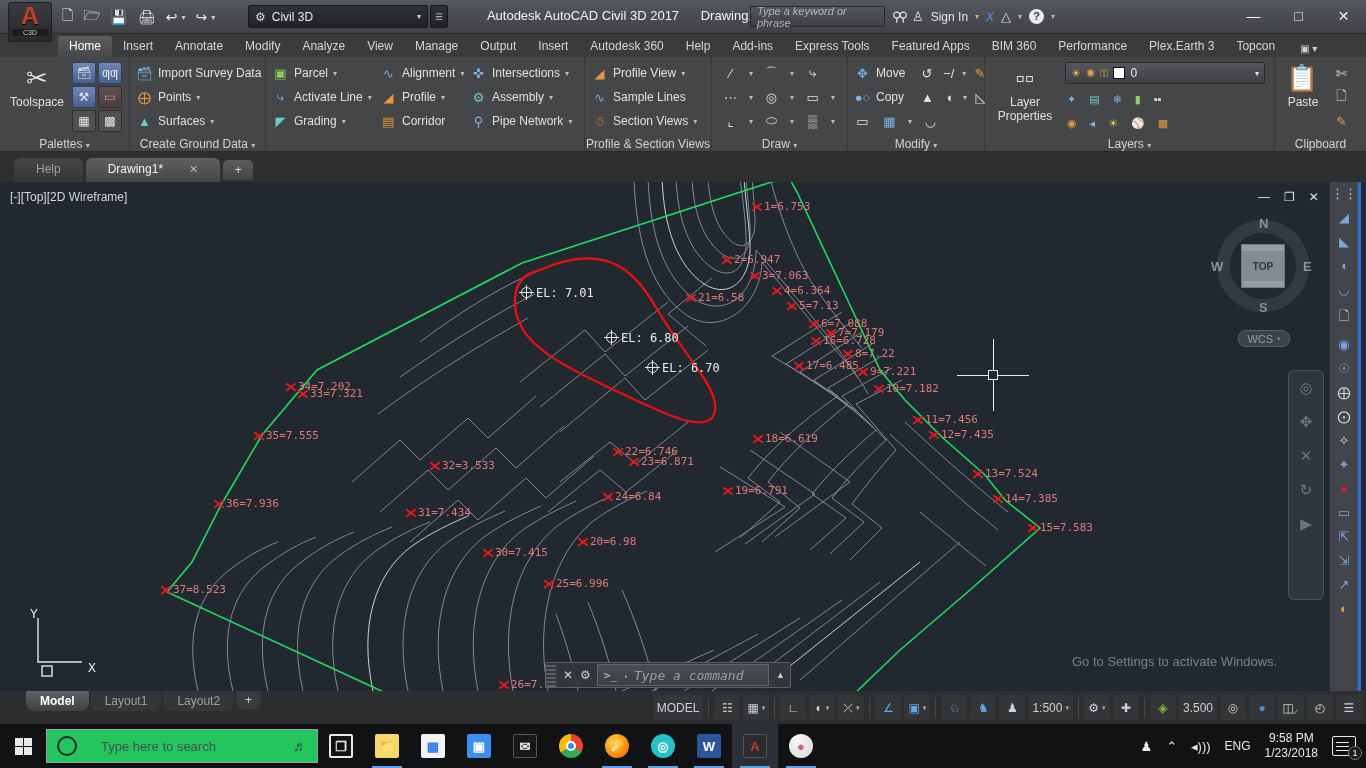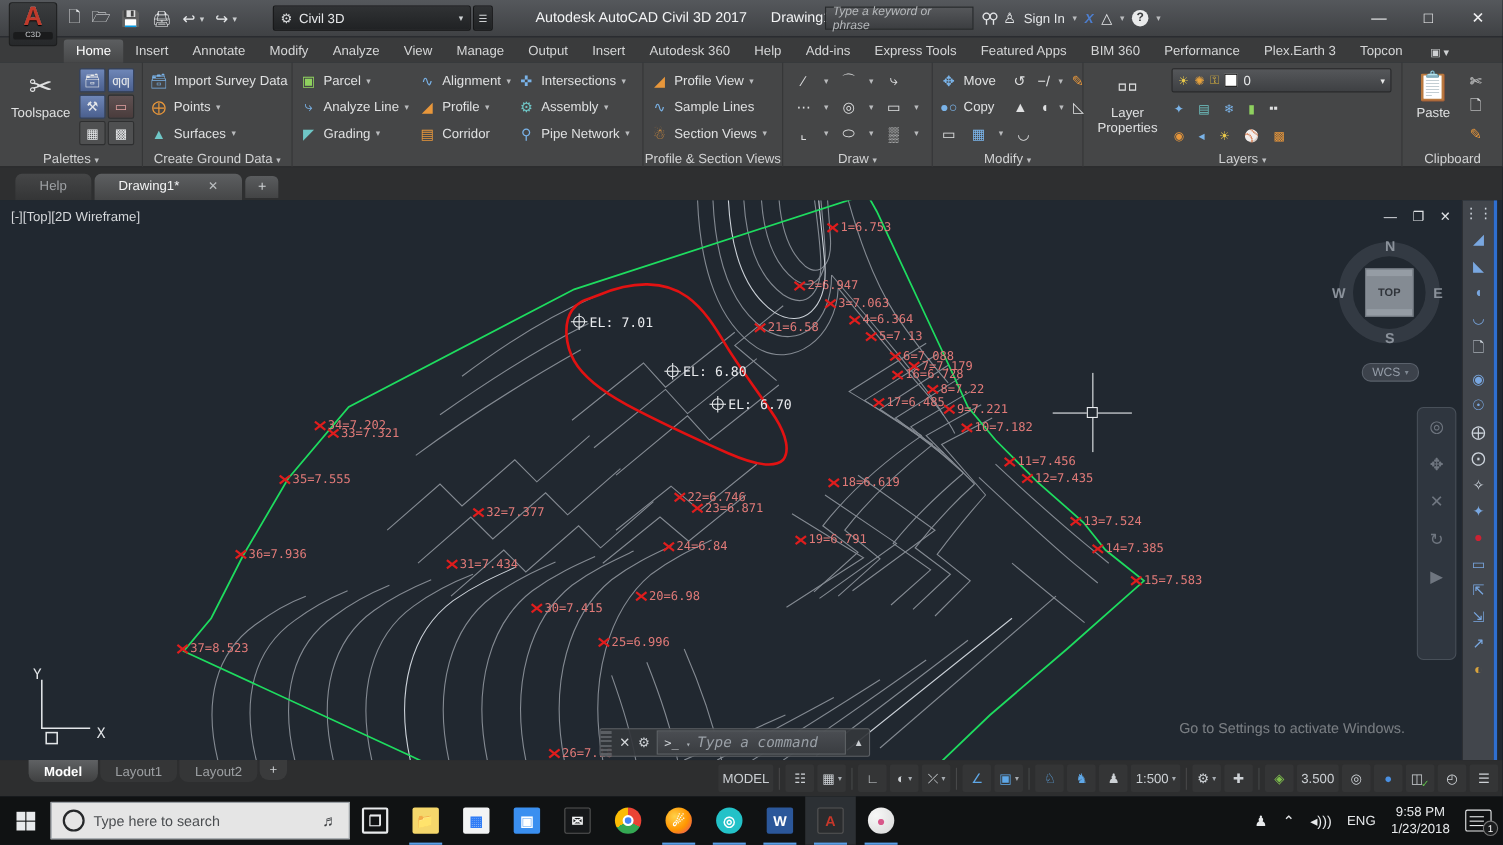--- a/index.html
+++ b/index.html
@@ -148,21 +148,21 @@
   .st-item.lit { color:#5fa8e8; }
   .st-sep { width:1px; height:20px; background:#474849; margin:0 2px; }
   .st-dd { font-size:7px; color:#a8adb2; }
   .st-check { color:#5fc04a; font-size:9px; margin-left:-5px; margin-top:8px; }
 
   
   #taskbar { position:absolute; left:0; top:724px; width:1366px; height:44px; background:#101213; display:flex; align-items:center; }
   #start { width:46px; height:44px; display:flex; align-items:center; justify-content:center; }
   .winlogo { display:grid; grid-template-columns:8px 8px; grid-auto-rows:8px; gap:1px; }
   .winlogo i { background:#e8eaec; }
-  #tb-searchbox { width:272px; height:34px; background:#e5e5e5; border:1px solid #9aa0a5; display:flex; align-items:center; gap:8px; padding:0 10px; }
+  #tb-searchbox { width:272px; height:34px; background:#22c55e; border:1px solid #9aa0a5; display:flex; align-items:center; gap:24px; padding:0 10px; }
   #cortana { width:20px; height:20px; border-radius:50%; border:2px solid #26282a; }
   #tb-search-text { color:#4a4d50; font-size:13px; flex:1; }
   #mic { color:#3a3d40; font-size:14px; }
   .tb-app { width:46px; height:44px; display:flex; align-items:center; justify-content:center; position:relative; }
   .tb-app.open::after { content:""; position:absolute; left:8px; bottom:0; width:30px; height:2px; background:#5aa0e8; }
   .tb-app.focused { background:#2c3034; }
   .ico-box { width:24px; height:24px; display:flex; align-items:center; justify-content:center; font-size:13px; font-weight:bold; border-radius:2px; }
   #tray { margin-left:auto; display:flex; align-items:center; gap:14px; padding-right:10px; color:#e8eaec; }
   #tray .tico { font-size:13px; }
   #clock { text-align:center; font-size:12px; line-height:15px; }
@@ -283,21 +283,21 @@
     </div>
 
     <div class="panel" style="left:266px;width:319px;">
       <div class="rrow" style="left:6px;top:5px;">
         <span class="ric green">▣</span>
           <span>Parcel</span>
           <span class="dd8">▾</span>
         </div>
       <div class="rrow" style="left:6px;top:29px;">
         <span class="ric blue">⤷</span>
-          <span>Analyze Line</span>
+          <span>Activate Line</span>
           <span class="dd8">▾</span>
         </div>
       <div class="rrow" style="left:6px;top:53px;">
         <span class="ric teal">◤</span>
           <span>Grading</span>
           <span class="dd8">▾</span>
         </div>
       <div class="rrow" style="left:114px;top:5px;">
         <span class="ric blue">∿</span>
           <span>Alignment</span>
@@ -696,21 +696,21 @@
         <div class="pt" style="left: 488px; top: 371px;">
           <span class="pt-x"></span>
           <span class="pt-label">30=7.415</span>
         </div>
         <div class="pt" style="left: 411px; top: 331px;">
           <span class="pt-x"></span>
           <span class="pt-label">31=7.434</span>
         </div>
         <div class="pt" style="left: 435px; top: 284px;">
           <span class="pt-x"></span>
-          <span class="pt-label">32=7.377</span>
+          <span class="pt-label">32=3.533</span>
         </div>
         <div class="pt" style="left: 303px; top: 212px;">
           <span class="pt-x"></span>
           <span class="pt-label">33=7.321</span>
         </div>
         <div class="pt" style="left: 291px; top: 205px;">
           <span class="pt-x"></span>
           <span class="pt-label">34=7.202</span>
         </div>
         <div class="pt" style="left: 259px; top: 254px;">

